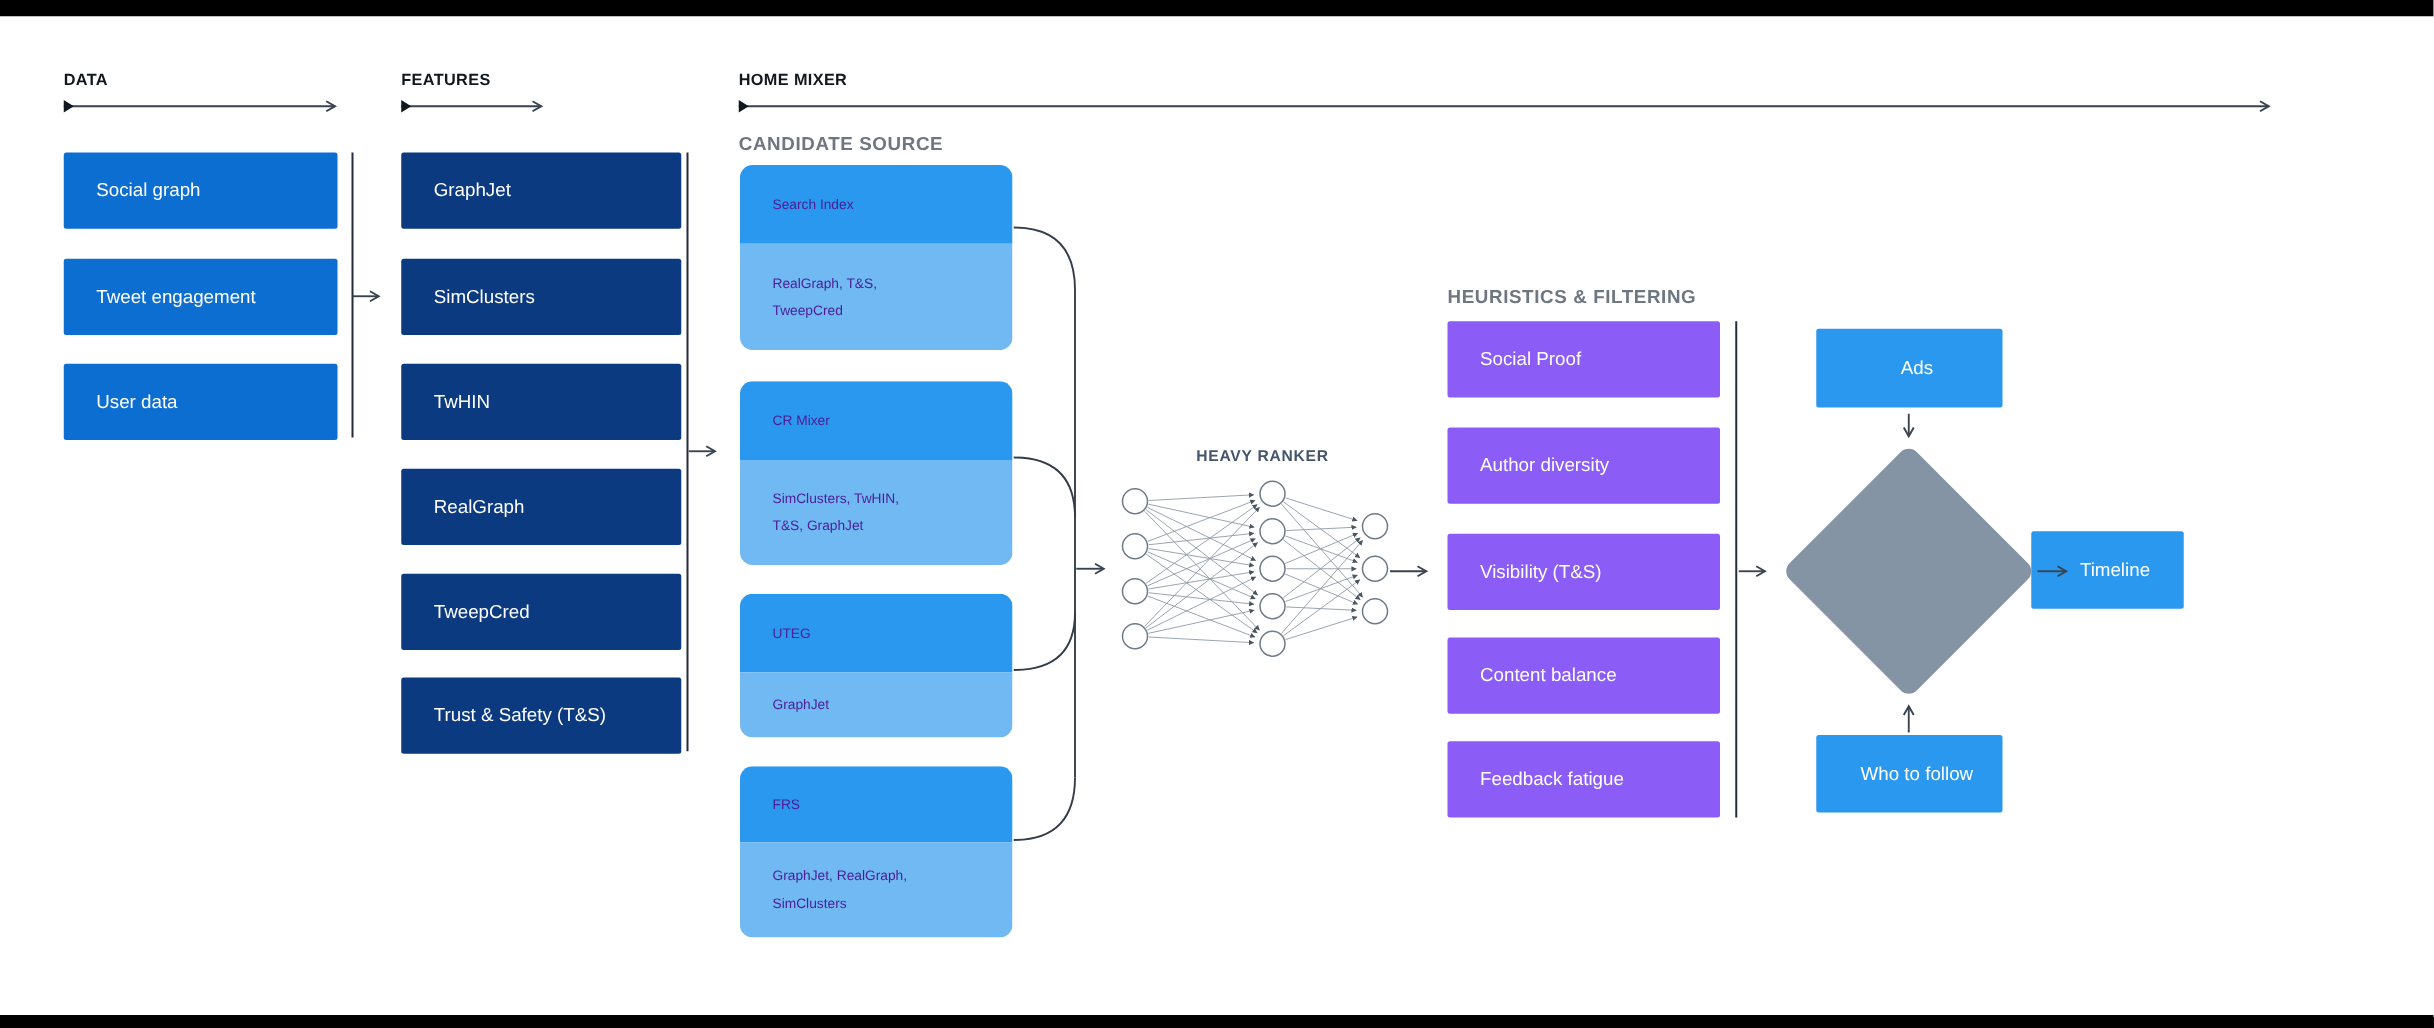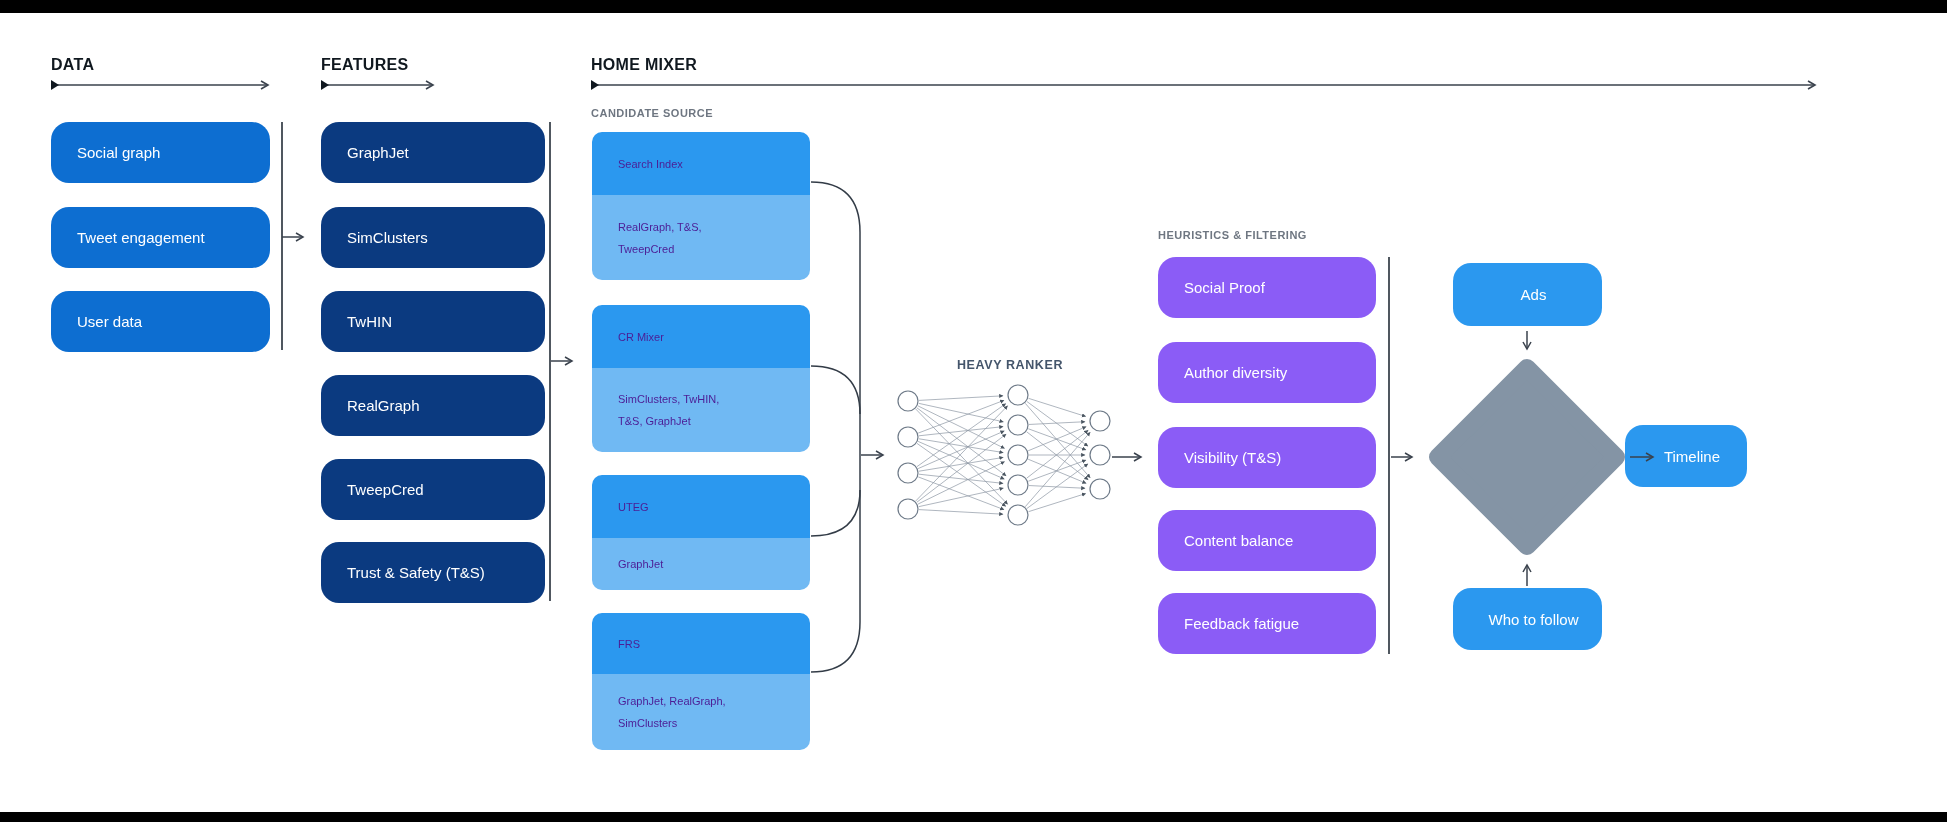--- a/index.html
+++ b/index.html
@@ -5,31 +5,31 @@
   html,body{margin:0;padding:0;background:#ffffff;}
   #canvas{
     position:relative;width:1947px;height:822px;overflow:hidden;background:#ffffff;
     font-family:"Liberation Sans",sans-serif;
   }
   .bar{position:absolute;left:0;width:1947px;background:#000;}
   .bar.top{top:0;height:13px;}
   .bar.bottom{top:812px;height:10px;}
 
   .sec-label{
-    position:absolute;font-size:16px;font-weight:700;color:#10181f;letter-spacing:.3px;
+    position:absolute;font-size:13px;font-weight:700;color:#10181f;letter-spacing:.3px;
   }
   .sub-label{
-    position:absolute;font-size:11px;font-weight:600;color:#6e7681;letter-spacing:.5px;
+    position:absolute;font-size:15px;font-weight:600;color:#6e7681;letter-spacing:.5px;
   }
   .hr-label{
     position:absolute;font-size:12.5px;font-weight:600;color:#44556b;letter-spacing:.6px;
   }
 
   .box{
-    position:absolute;border-radius:18px;color:#ffffff;font-size:15px;font-weight:500;
+    position:absolute;border-radius:2px;color:#ffffff;font-size:15px;font-weight:500;
     display:flex;align-items:center;padding-left:26px;box-sizing:border-box;
   }
   .box.centered{padding-left:12px;justify-content:center;}
   .data-box{background:#0d6ed1;width:219px;height:61px;left:51px;}
   .feat-box{background:#0b3a80;width:224px;height:61px;left:321px;}
   .heur-box{background:#8b5cf6;width:218px;height:61px;left:1158px;}
   .blue-box{background:#2b98ef;}
 
   .cs-group{
     position:absolute;left:592px;width:218px;border-radius:10px;overflow:hidden;

